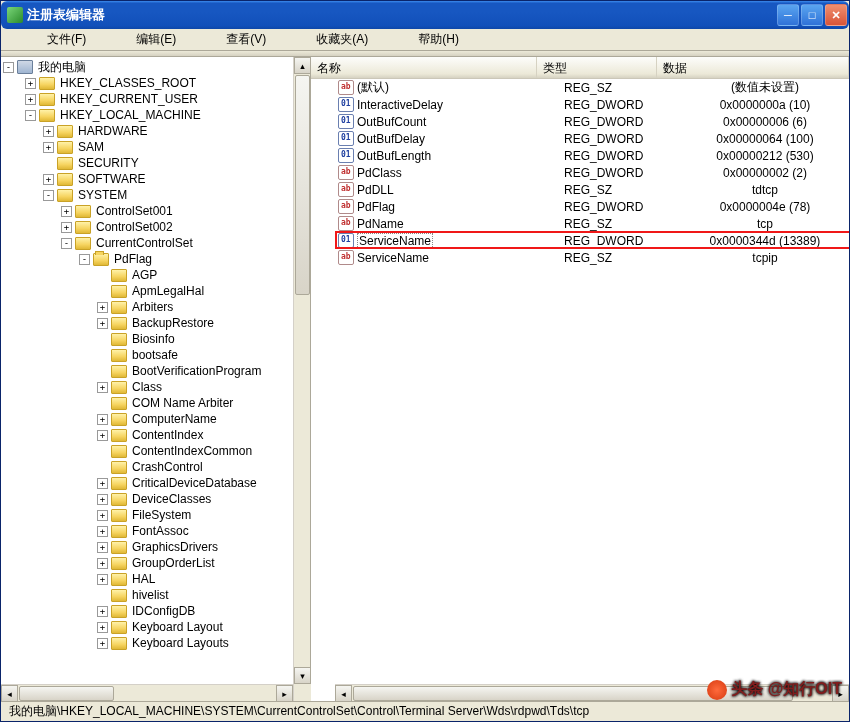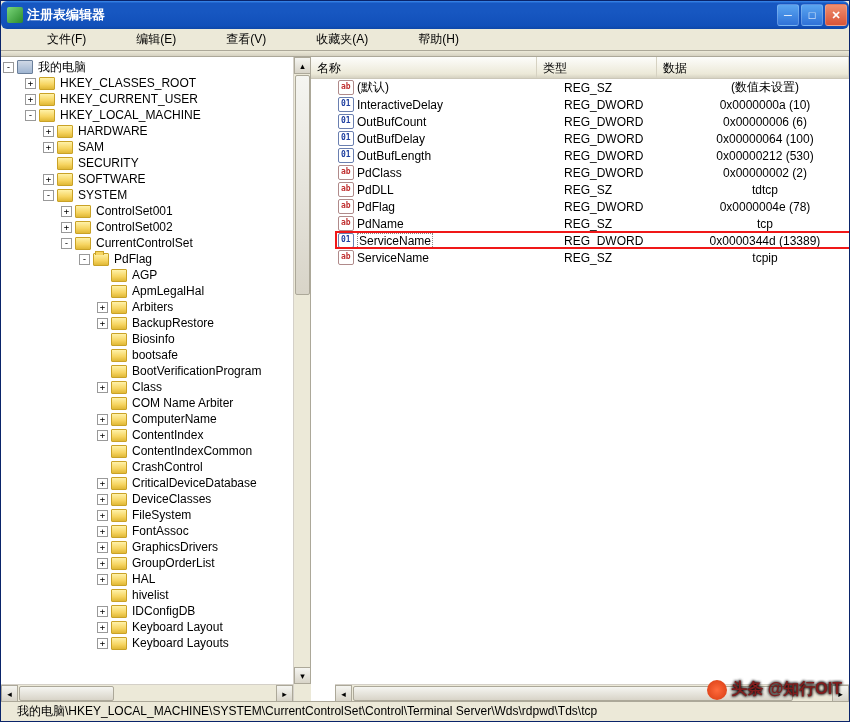--- a/index.html
+++ b/index.html
@@ -55,21 +55,21 @@
 .list-row .c.name { width: 226px; display:flex; align-items:center; }
 .list-row .c.type { width: 120px; }
 .list-row .c.data { flex:1;text-align:center; }
 .icon-sz { width:16px; height:15px; margin-right:3px; display:inline-block; border:1px solid #b08a8a; border-radius:2px; background:#fff; position:relative; }
 .icon-sz::after { content:"ab"; font-size:8px; color:#c03030; position:absolute; top:1px; left:2px; font-weight:bold; font-family:monospace; }
 .icon-dw { width:16px; height:15px; margin-right:3px; display:inline-block; border:1px solid #6a7fb0; border-radius:2px; background:#fff; position:relative; }
 .icon-dw::after { content:"01"; font-size:8px; color:#2040a0; position:absolute; top:1px; left:2px; font-weight:bold; font-family:monospace; }
 .highlight-box { position:absolute; border:2px solid #f01818; pointer-events:none; }
 .list-row.sel .name-text { border:1px dotted #888; background:#fff; padding:0 1px; }
 
-.statusbar { height: 20px; background: #ece9d8; border-top: 1px solid #aca899; padding: 2px 16px; font-size: 12px; display:flex; align-items:center; }
+.statusbar { height: 20px; background: #ece9d8; border-top: 1px solid #aca899; padding: 2px 8px; font-size: 12px; display:flex; align-items:center; }
 
 .watermark { position:absolute; right:8px; bottom:22px; color:#7f1d1d; font-size:16px; font-weight:bold; text-shadow:0 0 3px #000, 0 0 3px #000; z-index:10; display:flex; align-items:center; gap:4px; }
 .wm-icon { width:20px; height:20px; border-radius:50%; background:radial-gradient(circle,#ff6a3c,#d63a10); display:inline-block; }
 
 .list-lower { flex:1; display:flex; min-height:0; }
 .list-content { flex:1; display:flex; flex-direction:column; min-height:0;padding-left:24px; }
 </style>
 </head>
 <body>
 

